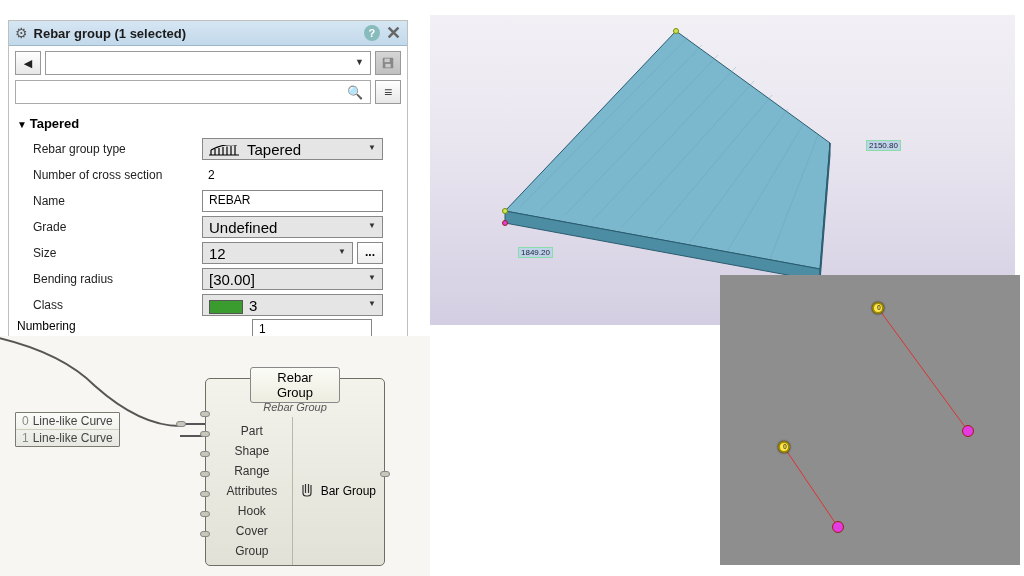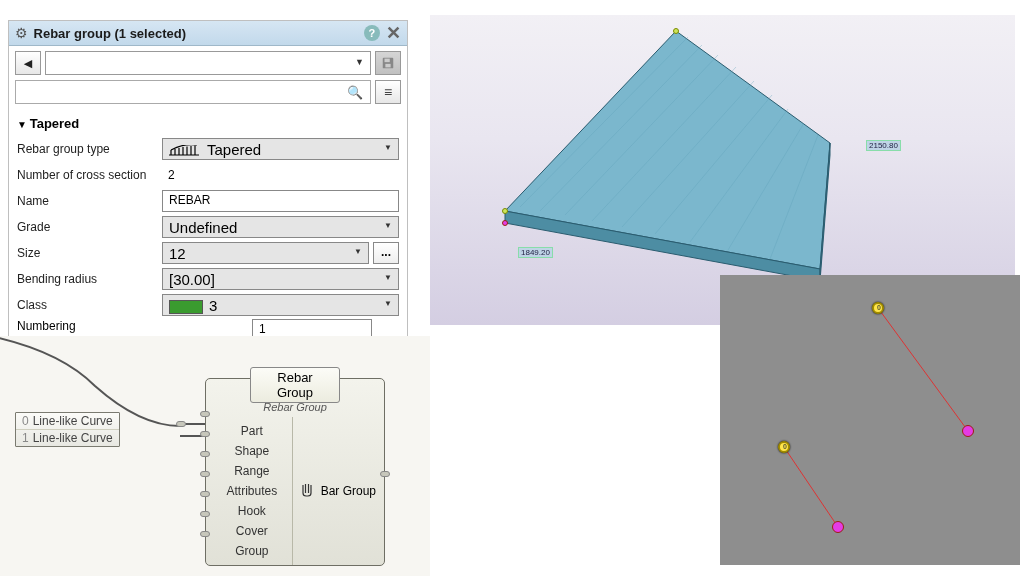--- a/index.html
+++ b/index.html
@@ -45,21 +45,21 @@
   .props-search .search-field .mag { position:absolute; right:6px; top:4px; color:#666; font-size:13px; }
   .props-search .menu-btn {
     width:26px; height:24px; border:1px solid #999; background: linear-gradient(#fff,#e7e7e7);
     display:flex; align-items:center; justify-content:center; font-size:14px; color:#444;
   }
   
   .props-body { padding: 4px 8px 8px; }
   .section-hdr { font-weight: bold; font-size: 13px; margin: 4px 0 6px; }
   .section-hdr::before { content:'▼ '; font-size:10px; }
   
-  .row { display:flex; align-items:center; margin: 2px 0; min-height: 24px; }
+  .row { display:flex; align-items:center; margin: 2px 16px; min-height: 24px; gap: 24px; }
   .row .lbl { width: 145px; color:#222; }
   .row .val { flex:1; display:flex; align-items:center; gap:4px; }
   
   .dd { flex:1; height:22px; border:1px solid #888; background:#e5e5e5; position:relative; padding:2px 6px; font-size:15px; }
   .dd::after { content:'▼'; position:absolute; right:6px; top:4px; font-size:8px; color:#333; }
   .txt { flex:1; height:22px; border:1px solid #888; background:#fff; padding:2px 6px; font-size:12px; }
   .btn-ell { width:26px; height:22px; border:1px solid #888; background:linear-gradient(#fff,#eee); text-align:center; line-height:18px; font-weight:bold; }
 
   .tapered-icon { display:inline-block; margin-right:6px; }
   .tapered-icon svg { vertical-align: middle; }

